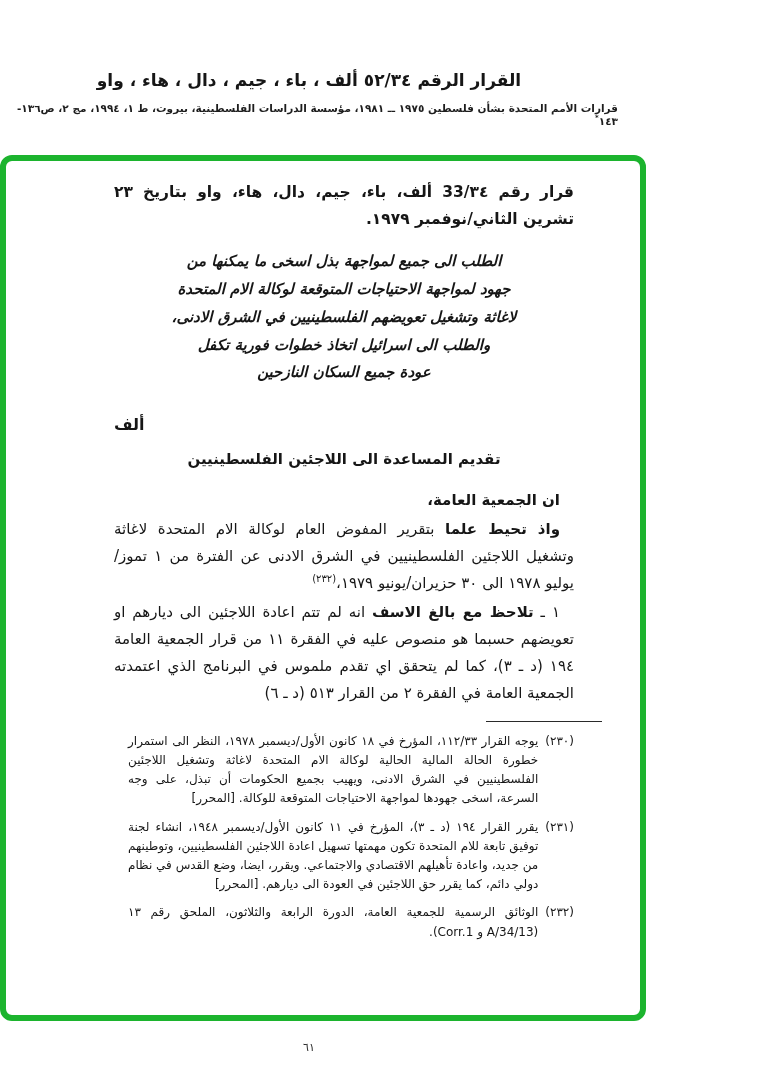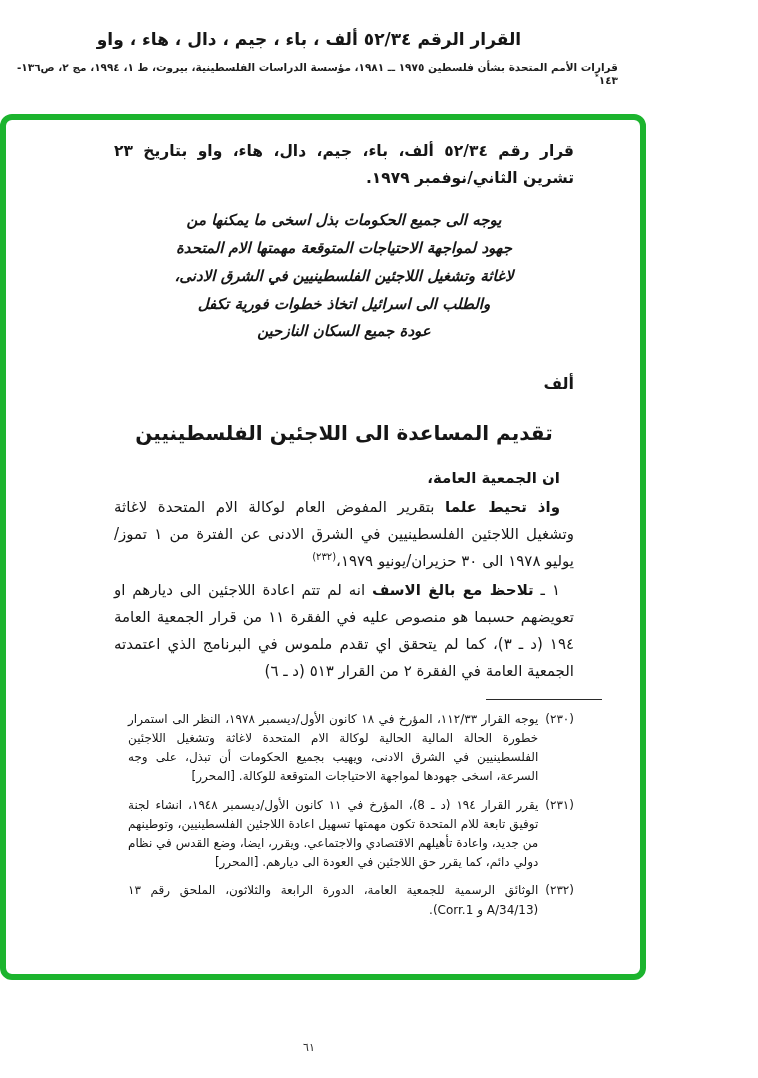--- a/index.html
+++ b/index.html
@@ -3,21 +3,21 @@
 <meta charset="utf-8">
 <style>
   html, body {
     margin: 0; padding: 0;
     width: 758px; height: 1078px;
     background: #ffffff;
     color: #161616;
     font-family: "DejaVu Sans", sans-serif;
     overflow: hidden;
   }
-  .page { position: relative; width: 618px; height: 1078px; padding-top: 29px; box-sizing: border-box; border-radius: 11px; }
+  .page { position: relative; width: 618px; height: 1078px; padding-top: 70px; box-sizing: border-box; border-radius: 11px; }
 
   
   .hdr-title {
     direction: rtl;
     text-align: center;
     font-size: 17px;
     font-weight: bold;
     letter-spacing: 0.2px;
     margin: 0 30px;
   }
@@ -57,28 +57,28 @@
   .subject {
     margin: 14px 0 0 0;
     text-align: center;
     font-weight: bold;
     font-style: italic;
     font-size: 15px;
     line-height: 1.85;
   }
   .section-letter {
     margin: 24px 0 0 0;
-    text-align: right;
+    text-align: left;
     font-size: 16px;
     font-weight: bold;
   }
   .section-title {
-    margin: 16px 0 0 0;
+    margin: 6px 0 0 0;
     text-align: center;
-    font-size: 20px;
+    font-size: 15px;
     font-weight: bold;
   }
   .preamble {
     margin: 14px 0 0 0;
     font-weight: bold;
     text-align: right;
     text-indent: 14px;
   }
   .para {
     margin: 2px 0 0 0;
@@ -120,26 +120,26 @@
 
   <div class="hdr-title">القرار الرقم ٥٢/٣٤ ألف ، باء ، جيم ، دال ، هاء ، واو</div>
 
   <div class="hdr-source">
     <span>قرارات الأمم المتحدة بشأن فلسطين ١٩٧٥ ــ ١٩٨١، مؤسسة الدراسات الفلسطينية، بيروت، ط ١، ١٩٩٤، مج ٢، ص١٣٦- ١٤٣</span><sup>*</sup>
   </div>
 
   <div class="frame">
     <section class="doc">
 
-      <p class="doc-heading">قرار رقم ٥٢/٣٤ ألف، باء، جيم، دال، هاء، واو بتاريخ ٢٣ تشرين الثاني/نوفمبر ١٩٧٩.</p>
+      <p class="doc-heading">قرار رقم 33/٣٤ ألف، باء، جيم، دال، هاء، واو بتاريخ ٢٣ تشرين الثاني/نوفمبر ١٩٧٩.</p>
 
       <div class="subject">
-        <div>يوجه الى جميع الحكومات بذل اسخى ما يمكنها من</div>
-        <div>جهود لمواجهة الاحتياجات المتوقعة مهمتها الام المتحدة</div>
-        <div>لاغاثة وتشغيل اللاجئين الفلسطينيين في الشرق الادنى،</div>
+        <div>الطلب الى جميع لمواجهة بذل اسخى ما يمكنها من</div>
+        <div>جهود لمواجهة الاحتياجات المتوقعة لوكالة الام المتحدة</div>
+        <div>لاغاثة وتشغيل تعويضهم الفلسطينيين في الشرق الادنى،</div>
         <div>والطلب الى اسرائيل اتخاذ خطوات فورية تكفل</div>
         <div>عودة جميع السكان النازحين</div>
       </div>
 
       <div class="section-letter">ألف</div>
 
       <div class="section-title">تقديم المساعدة الى اللاجئين الفلسطينيين</div>
 
       <p class="preamble">ان الجمعية العامة،</p>
 
@@ -154,21 +154,21 @@
 
       <div class="fn-sep"></div>
 
       <div class="footnotes">
         <div class="fn">
           <span class="fn-label">(٢٣٠)</span>
           <span class="fn-text">يوجه القرار ١١٢/٣٣، المؤرخ في ١٨ كانون الأول/ديسمبر ١٩٧٨، النظر الى استمرار خطورة الحالة المالية الحالية لوكالة الام المتحدة لاغاثة وتشغيل اللاجئين الفلسطينيين في الشرق الادنى، ويهيب بجميع الحكومات أن تبذل، على وجه السرعة، اسخى جهودها لمواجهة الاحتياجات المتوقعة للوكالة. [المحرر]</span>
         </div>
         <div class="fn">
           <span class="fn-label">(٢٣١)</span>
-          <span class="fn-text">يقرر القرار ١٩٤ (د ـ 8)، المؤرخ في ١١ كانون الأول/ديسمبر ١٩٤٨، انشاء لجنة توفيق تابعة للام المتحدة تكون مهمتها تسهيل اعادة اللاجئين الفلسطينيين، وتوطينهم من جديد، واعادة تأهيلهم الاقتصادي والاجتماعي. ويقرر، ايضا، وضع القدس في نظام دولي دائم، كما يقرر حق اللاجئين في العودة الى ديارهم. [المحرر]</span>
+          <span class="fn-text">يقرر القرار ١٩٤ (د ـ ٣)، المؤرخ في ١١ كانون الأول/ديسمبر ١٩٤٨، انشاء لجنة توفيق تابعة للام المتحدة تكون مهمتها تسهيل اعادة اللاجئين الفلسطينيين، وتوطينهم من جديد، واعادة تأهيلهم الاقتصادي والاجتماعي. ويقرر، ايضا، وضع القدس في نظام دولي دائم، كما يقرر حق اللاجئين في العودة الى ديارهم. [المحرر]</span>
         </div>
         <div class="fn">
           <span class="fn-label">(٢٣٢)</span>
           <span class="fn-text">الوثائق الرسمية للجمعية العامة، الدورة الرابعة والثلاثون، الملحق رقم ١٣ (A/34/13 و Corr.1).</span>
         </div>
       </div>
 
     </section>
   </div>
 

